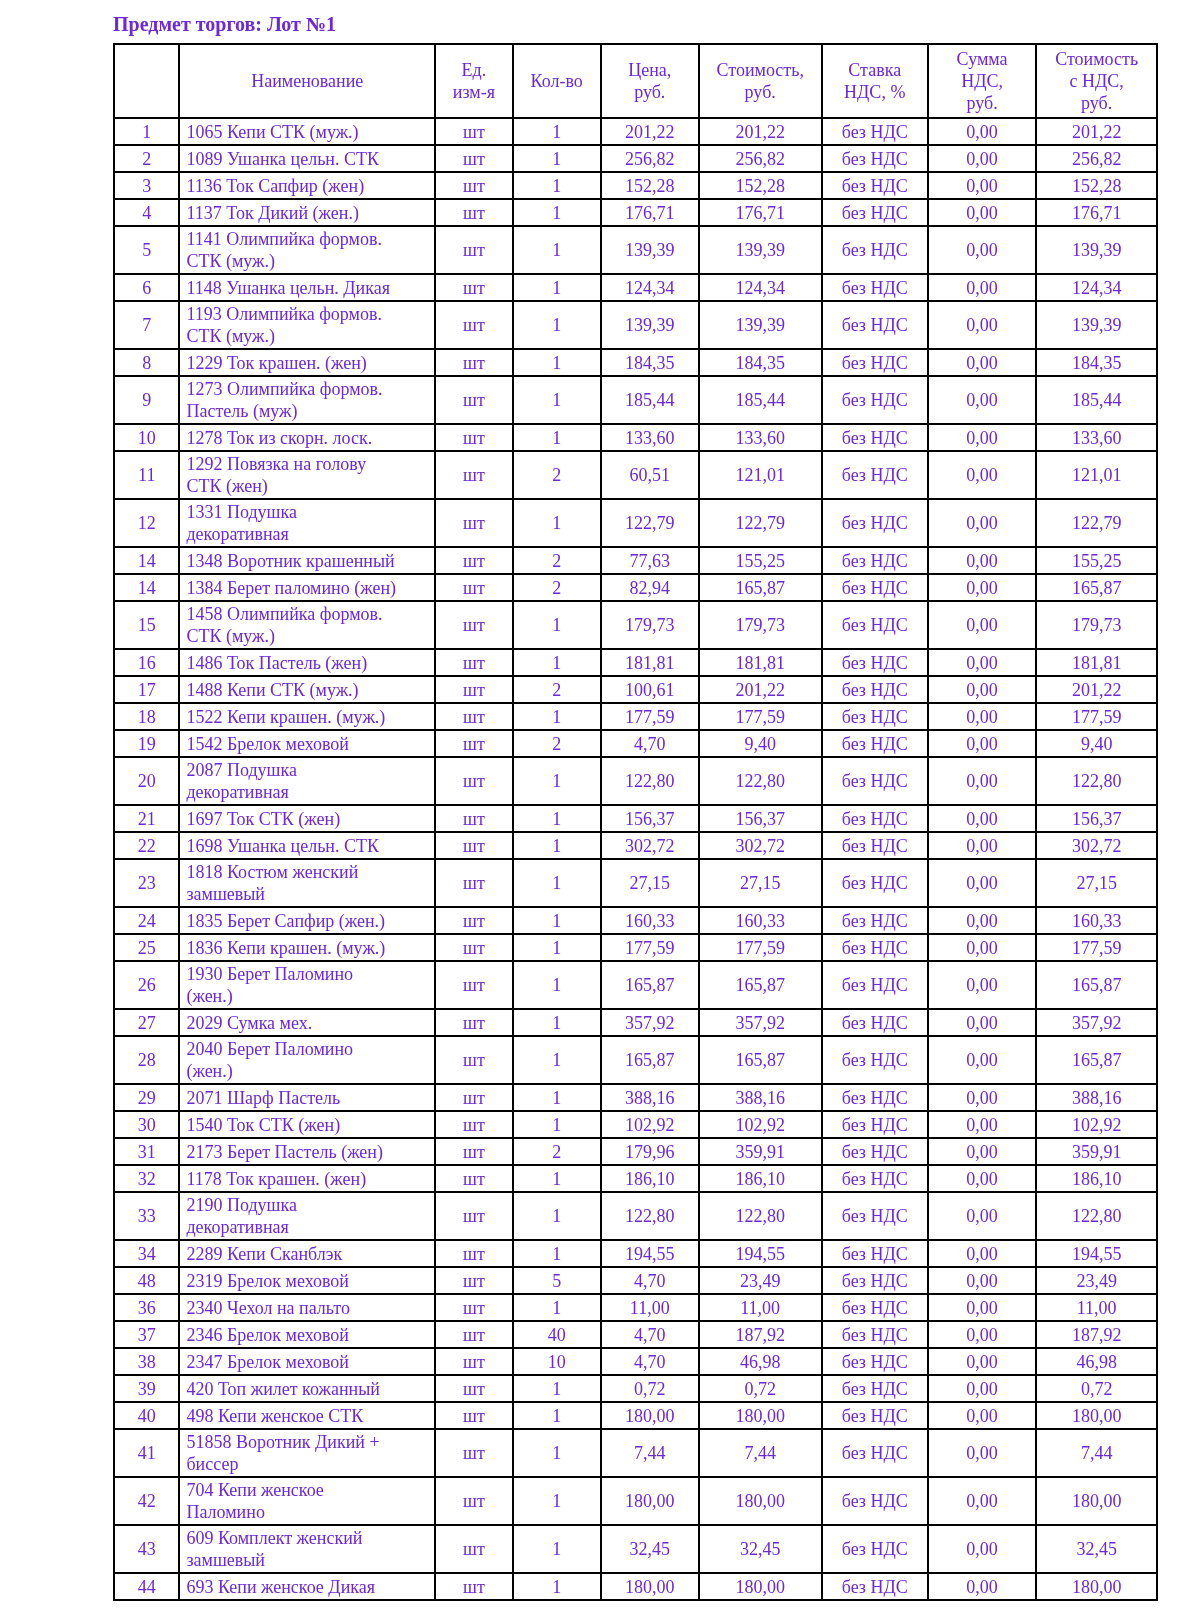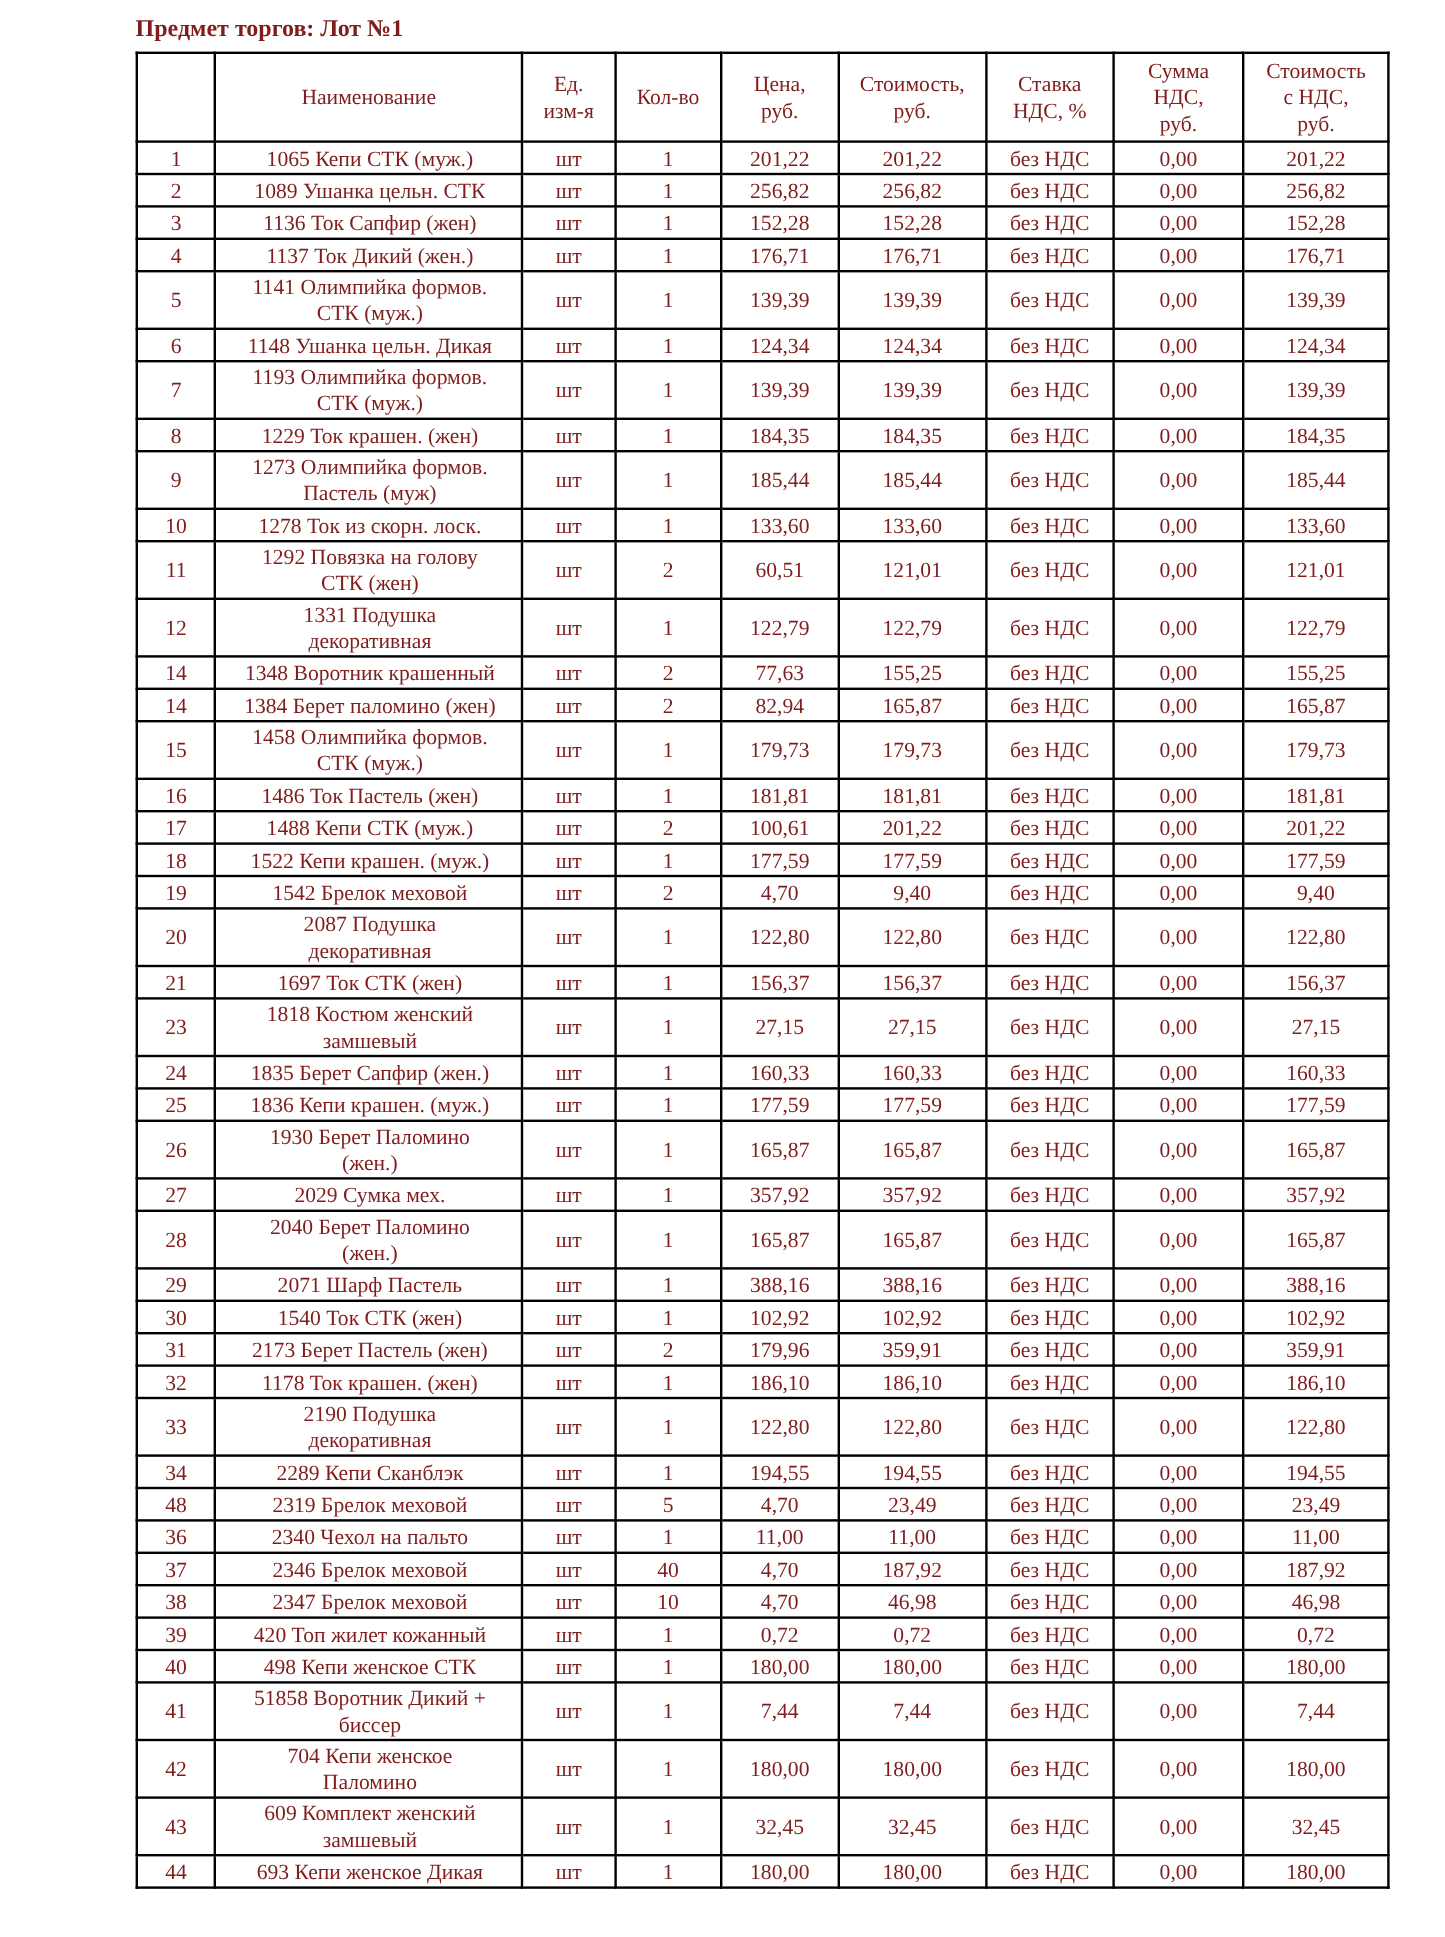--- a/index.html
+++ b/index.html
@@ -5,21 +5,21 @@
   html, body {
     margin: 0;
     padding: 0;
     background: #ffffff;
   }
   .page {
     position: relative;
     width: 1204px;
     min-height: 1614px;
     background: #ffffff;
-    color: #7f1d1d;
+    color: #6d28d9;
     font-family: "Liberation Serif", "DejaVu Serif", serif;
     box-sizing: border-box;
     padding-top: 12px;
   }
   .doc-title {
     margin: 0 0 7px 113px;
     font-size: 20px;
     font-weight: bold;
     line-height: 24px;
     white-space: pre-line;
@@ -42,21 +42,21 @@
     white-space: pre-line;
     overflow: hidden;
   }
   .lot-table thead th {
     padding: 3px 2px;
   }
   .lot-table td {
     height: 23px;
   }
   .lot-table td.col-name {
-    text-align: center;
+    text-align: left;
     padding-left: 6px;
   }
   
   col.c-num  { width: 64px;  }
   col.c-name { width: 250px; }
   col.c-unit { width: 76px;  }
   col.c-qty  { width: 86px;  }
   col.c-price{ width: 96px;  }
   col.c-cost { width: 120px; }
   col.c-vatr { width: 104px; }
@@ -335,20 +335,31 @@
           <td class="col-name">1697 Ток СТК (жен)</td>
           <td class="col-unit">шт</td>
           <td class="col-qty">1</td>
           <td class="col-price">156,37</td>
           <td class="col-cost">156,37</td>
           <td class="col-vat-rate">без НДС</td>
           <td class="col-vat-sum">0,00</td>
           <td class="col-cost-with_vat">156,37</td>
         </tr>
         <tr>
+          <td class="col-num">22</td>
+          <td class="col-name">1698 Ушанка цельн. СТК</td>
+          <td class="col-unit">шт</td>
+          <td class="col-qty">1</td>
+          <td class="col-price">302,72</td>
+          <td class="col-cost">302,72</td>
+          <td class="col-vat-rate">без НДС</td>
+          <td class="col-vat-sum">0,00</td>
+          <td class="col-cost-with_vat">302,72</td>
+        </tr>
+        <tr>
           <td class="col-num">23</td>
           <td class="col-name">1818 Костюм женский
 замшевый</td>
           <td class="col-unit">шт</td>
           <td class="col-qty">1</td>
           <td class="col-price">27,15</td>
           <td class="col-cost">27,15</td>
           <td class="col-vat-rate">без НДС</td>
           <td class="col-vat-sum">0,00</td>
           <td class="col-cost-with_vat">27,15</td>

